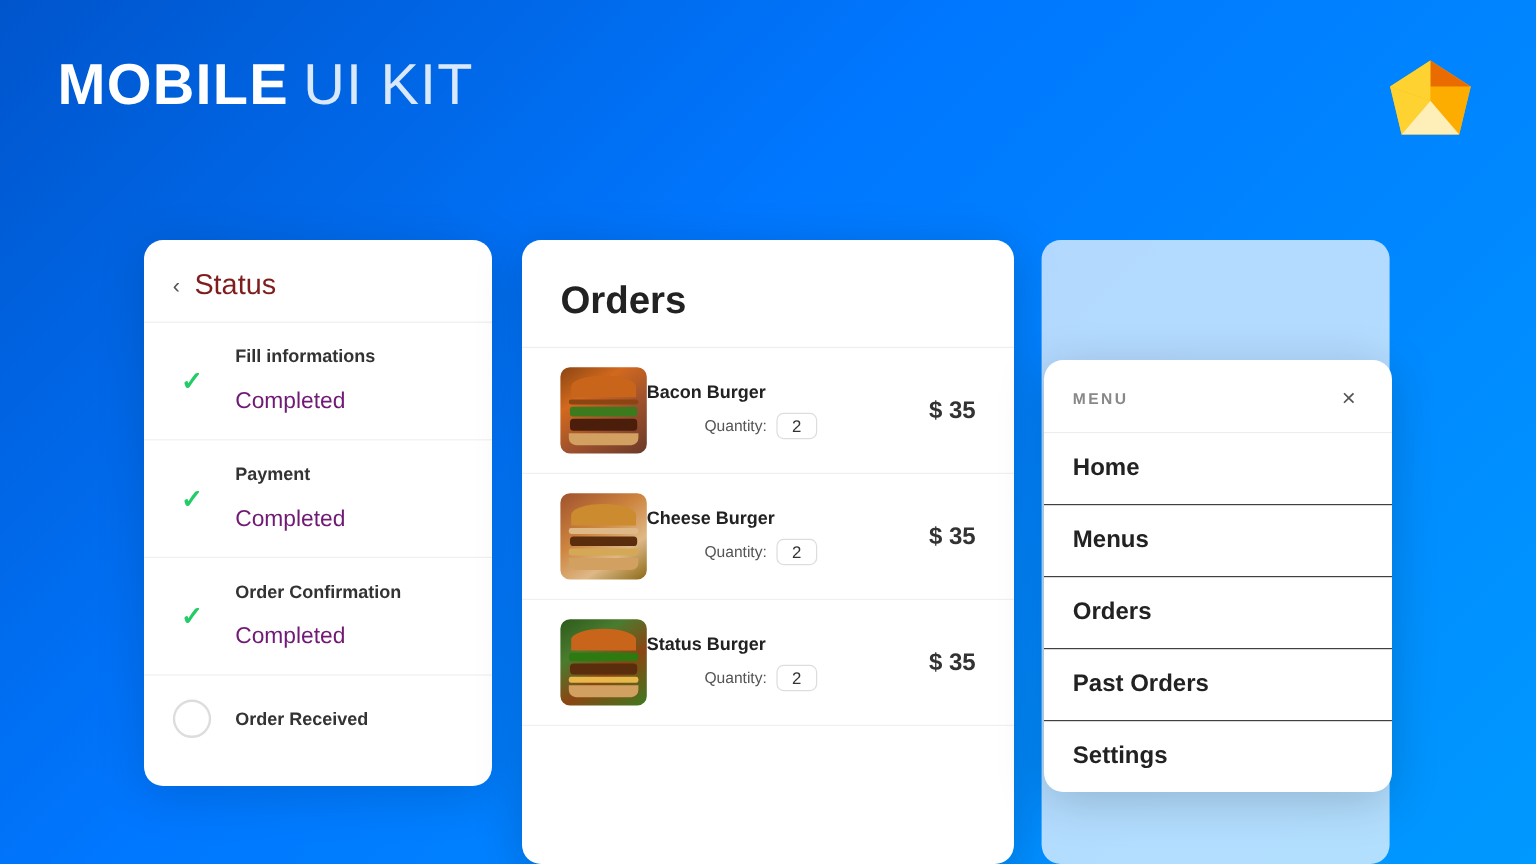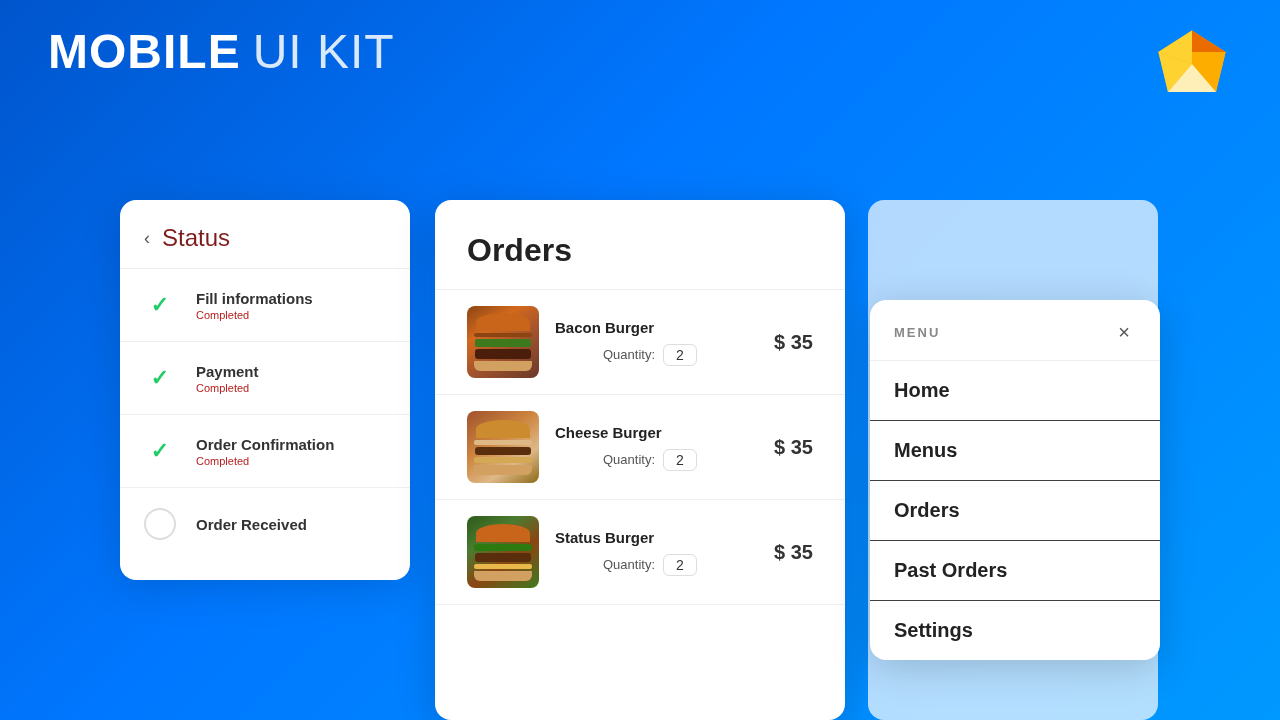--- a/index.html
+++ b/index.html
@@ -8,21 +8,21 @@
       width: 1280px;
       height: 720px;
       overflow: hidden;
       font-family: -apple-system, BlinkMacSystemFont, 'Segoe UI', sans-serif;
       background: linear-gradient(135deg, #0055cc 0%, #0077ff 40%, #0099ff 100%);
       position: relative;
     }
 
     
     .header {
-      padding: 24px 48px 0;
+      padding: 44px 48px 0;
       display: flex;
       justify-content: space-between;
       align-items: flex-start;
     }
 
     .title-block {
       display: flex;
       gap: 12px;
       align-items: baseline;
     }
@@ -123,23 +123,23 @@
       flex-direction: column;
     }
 
     .status-label {
       font-size: 15px;
       font-weight: 600;
       color: #333;
     }
 
     .status-sublabel {
-      font-size: 11px;
-      color: #b91c1c;
-      margin-top: 2px;
+      font-size: 19px;
+      color: #701a75;
+      margin-top: 18px;
     }
 
     
     .orders-card {
       position: absolute;
       left: 435px;
       top: 200px;
       width: 410px;
       background: #fff;
       border-radius: 16px;
@@ -160,21 +160,21 @@
       height: 1px;
       background: #eee;
       margin: 0 0 0 0;
     }
 
     .order-item {
       display: flex;
       align-items: center;
       padding: 16px 32px;
       border-bottom: 1px solid #f0f0f0;
-      gap: 16px;
+      gap: 0;
     }
 
     .order-img {
       width: 72px;
       height: 72px;
       border-radius: 8px;
       overflow: hidden;
       flex-shrink: 0;
       background: #ddd;
     }

